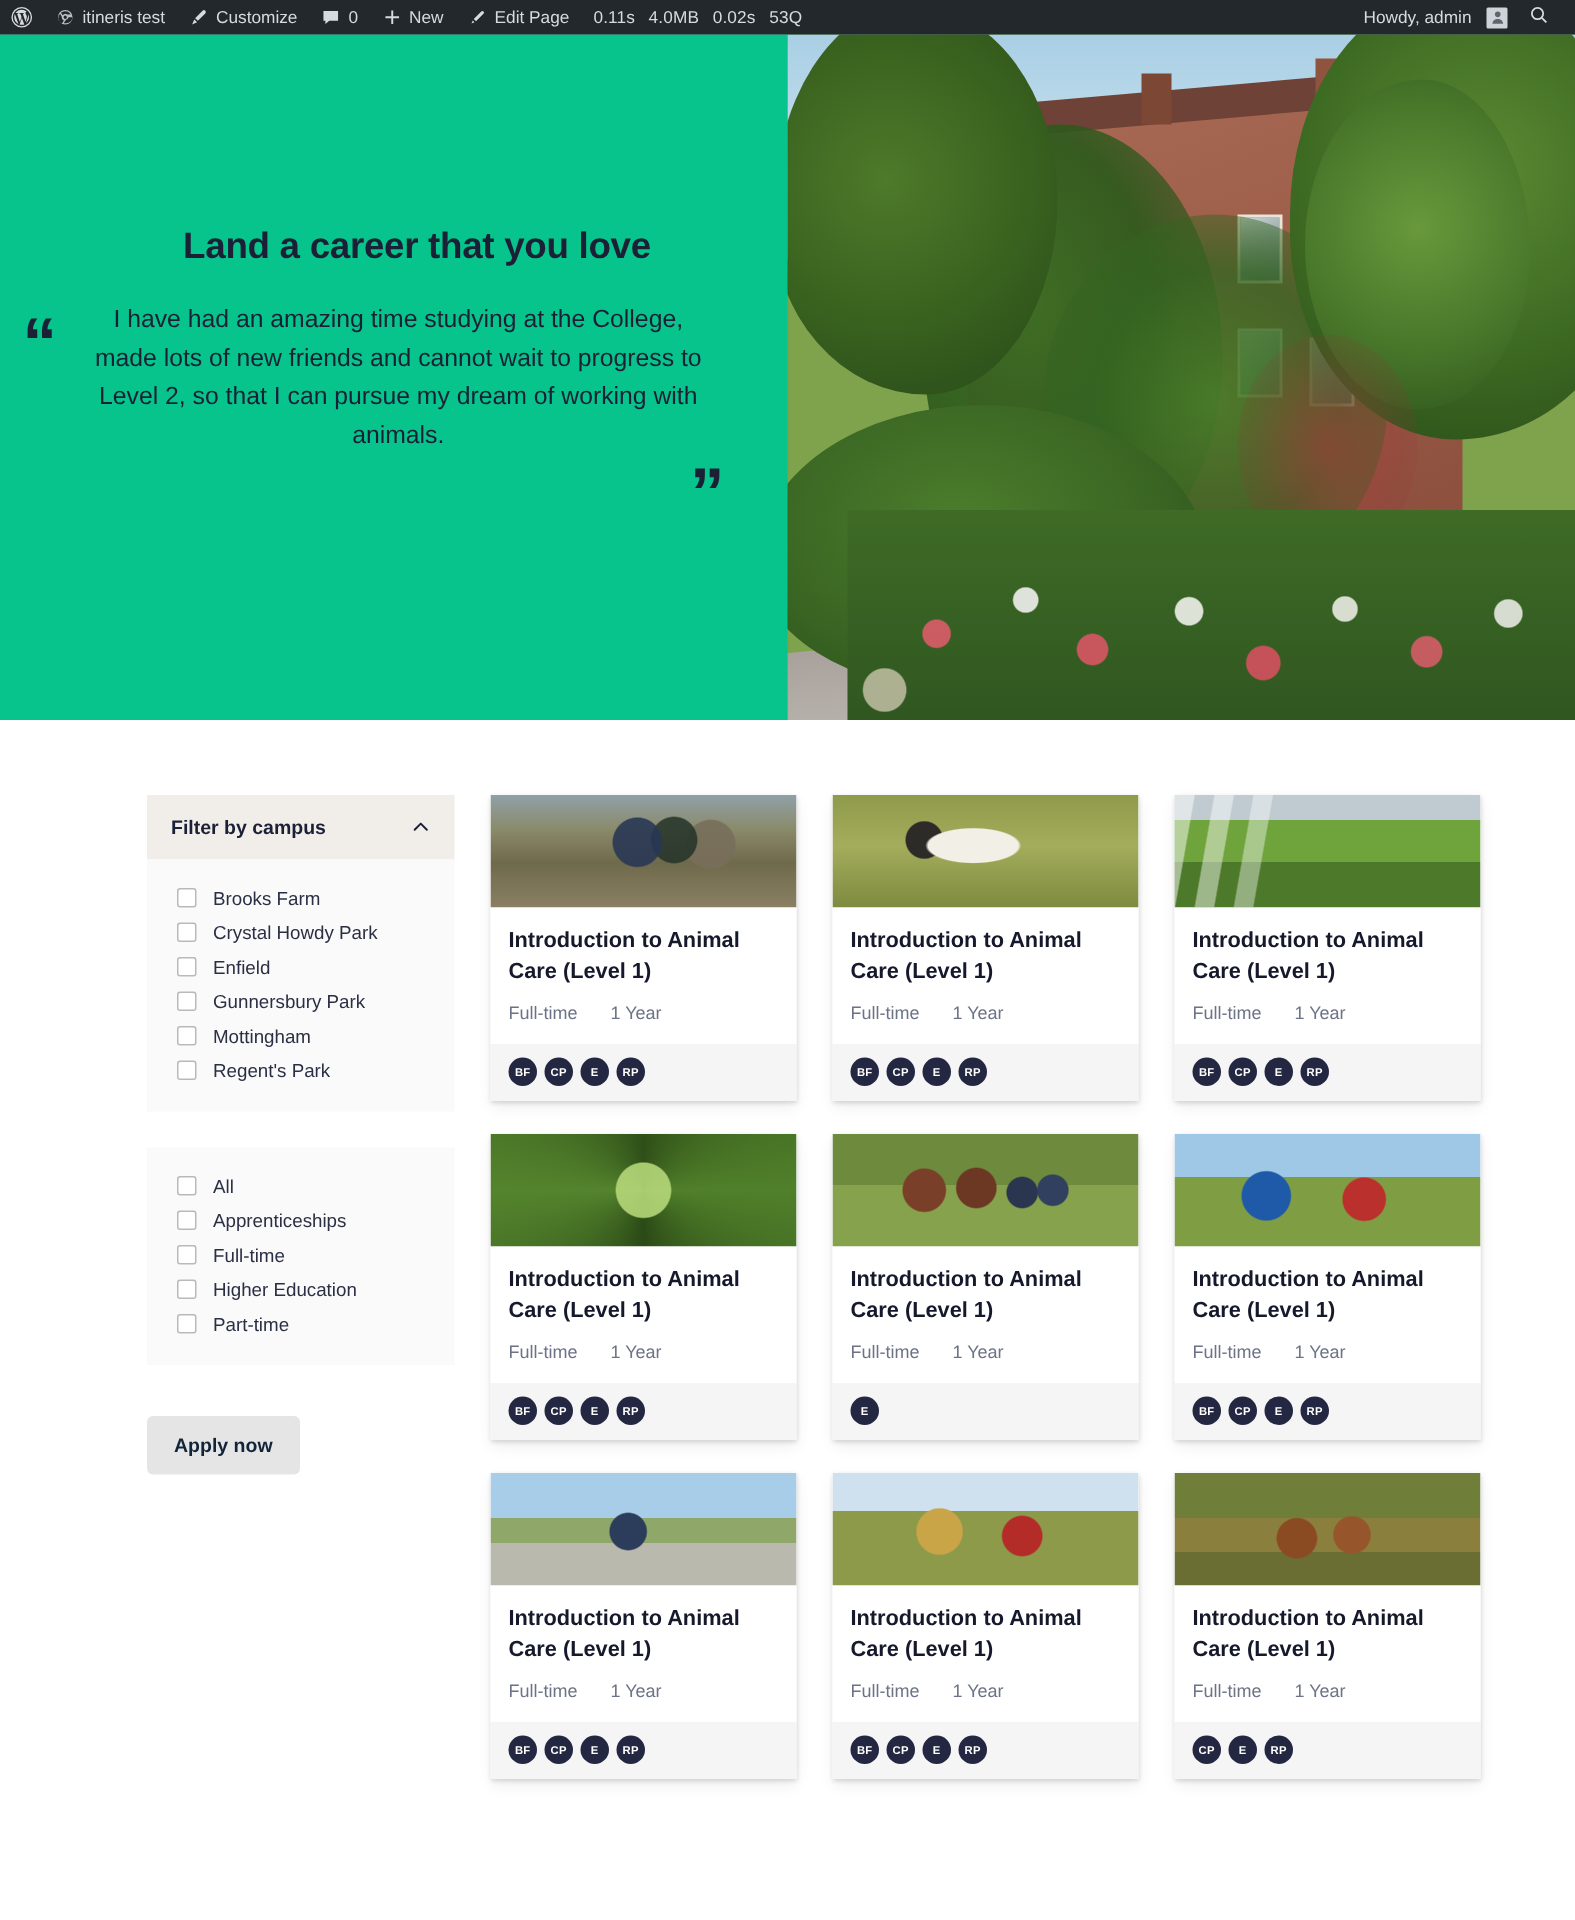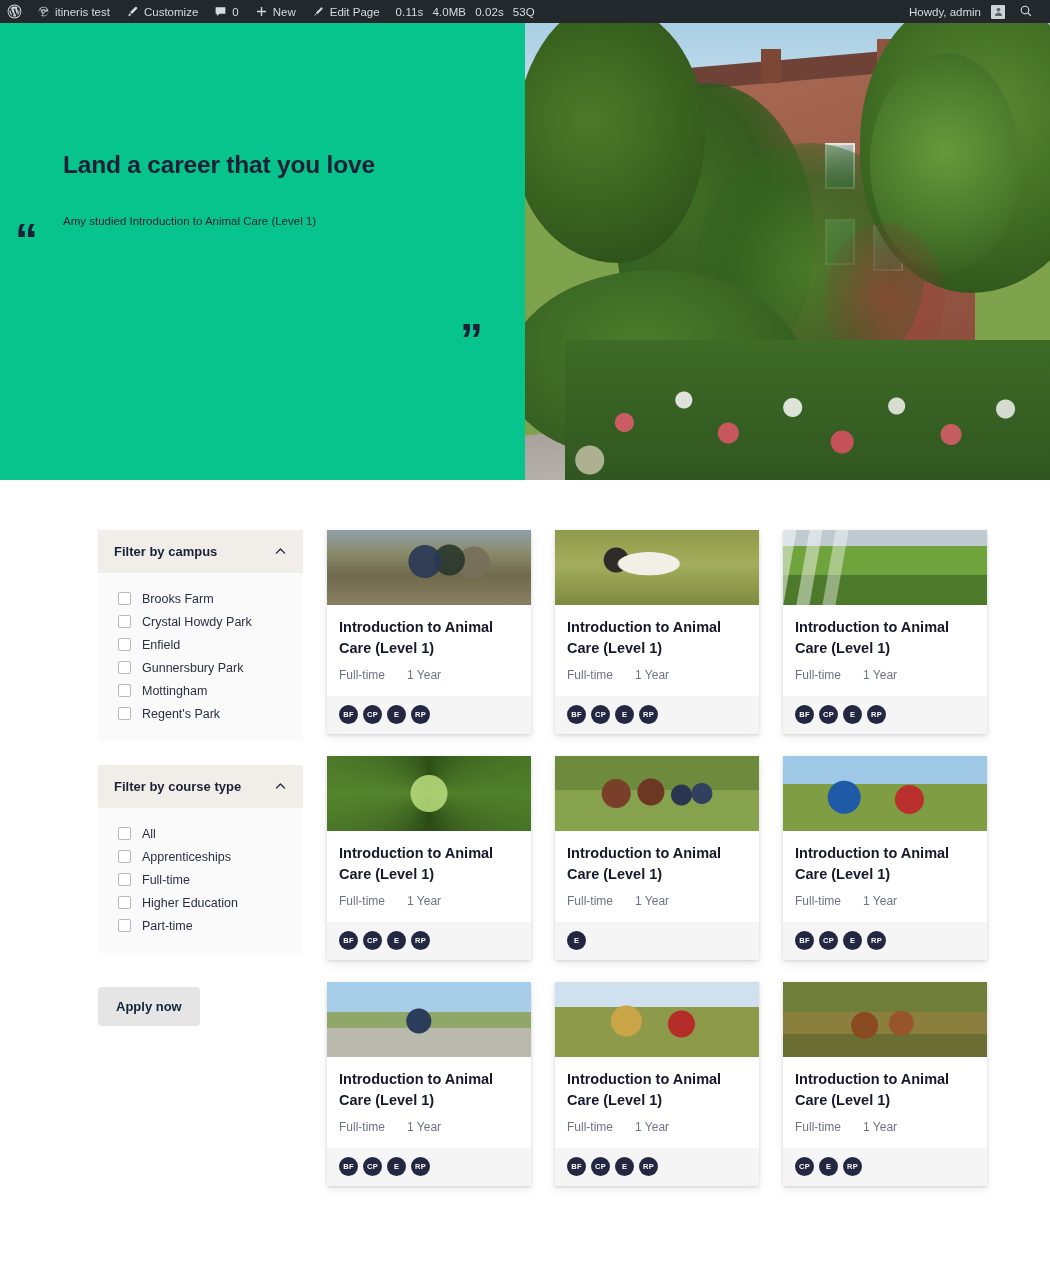--- a/index.html
+++ b/index.html
@@ -43,20 +43,21 @@
   }
   .ab-avatar svg { display:block; }
   .ab-search { padding: 0 9px 0 6px; display: flex; align-items: center; }
 
   
   .hero {
     position: relative;
     height: 457px;
     display: flex;
     background: #06c48b;
+    text-align: center;
   }
   .hero-left {
     width: 525px;
     background: #06c48b;
     position: relative;
     flex: 0 0 525px;
   }
   .hero-copy {
     position: absolute;
     left: 63px;
@@ -411,22 +412,22 @@
     </a>
   </div>
 </div>
 
 <section class="hero">
   <div class="hero-left">
     <div class="hero-copy">
       <h1 class="hero-title">Land a career that you love</h1>
       <div class="quote-wrap">
         <span class="qmark open">“</span>
+        <p class="quote-text">I have had an amazing time studying at the College, made lots of new friends and cannot wait to progress to Level 2, so that I can pursue my dream of working with animals.</p>
         <span class="qmark close">”</span>
-        <p class="quote-attr">Amy studied Introduction to Animal Care (Level 1)</p>
       </div>
     </div>
   </div>
   <div class="hero-right">
     <div class="ph hr-sky"></div>
     <div class="ph hr-road"></div>
     <div class="ph hr-building"></div>
     <div class="ph hr-build-roof"></div>
     <div class="ph hr-chimney"></div>
     <div class="ph hr-chimney2"></div>
@@ -482,28 +483,20 @@
               <span class="cbox"></span>
               <span class="filter-label">Mottingham</span>
             </label>
             <label class="filter-row">
               <span class="cbox"></span>
               <span class="filter-label">Regent's Park</span>
             </label>
           </div>
         </div>
         <div class="filter-panel">
-          <div class="filter-head">
-            <span class="filter-head-title">Filter by course type</span>
-            <span>
-              <svg class="chev" viewBox="0 0 16 16" fill="none" stroke="#1b2036" stroke-width="1.6" stroke-linecap="round" stroke-linejoin="round">
-                <path d="M3 10l5-5 5 5"></path>
-              </svg>
-            </span>
-          </div>
           <div class="filter-body">
             <label class="filter-row">
               <span class="cbox"></span>
               <span class="filter-label">All</span>
             </label>
             <label class="filter-row">
               <span class="cbox"></span>
               <span class="filter-label">Apprenticeships</span>
             </label>
             <label class="filter-row">

